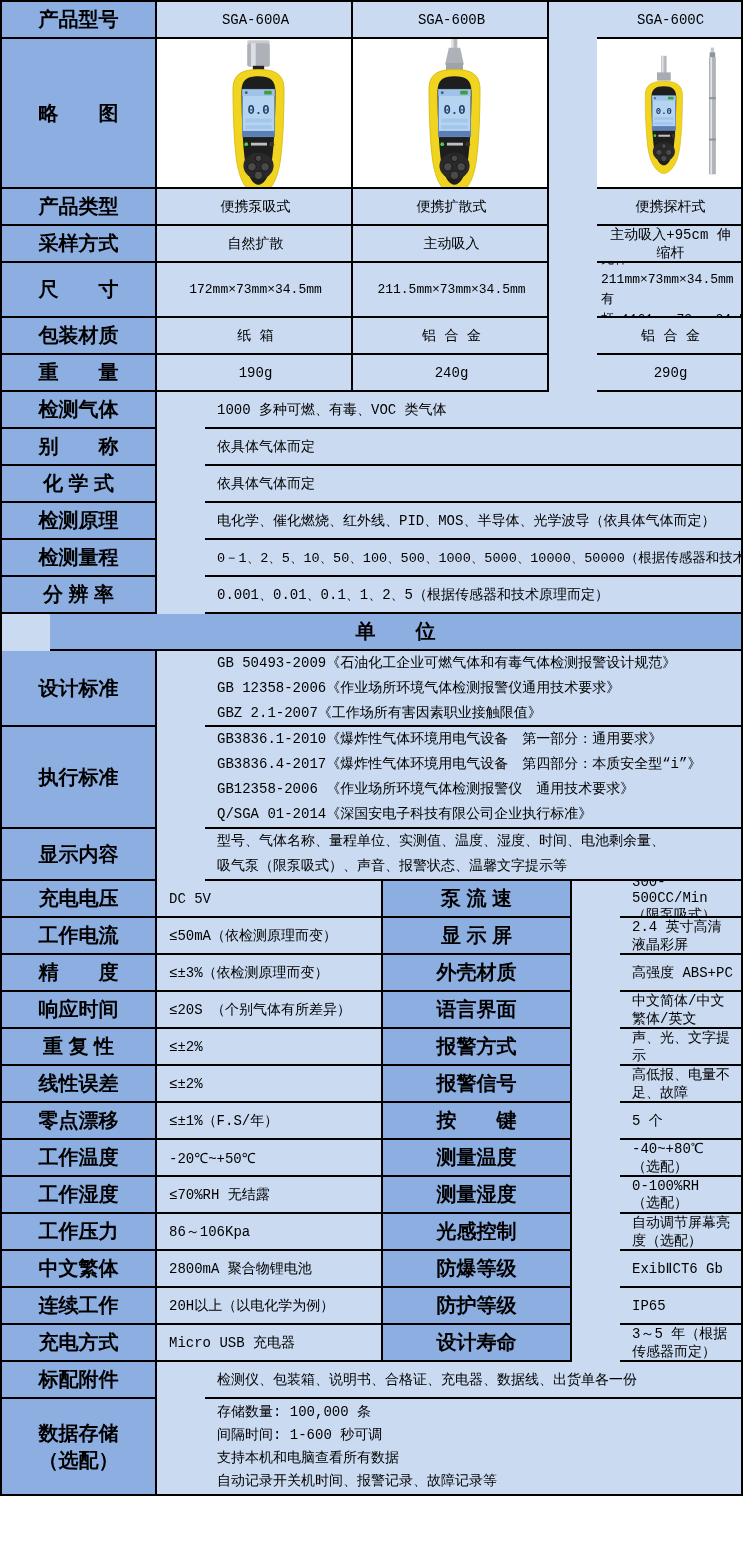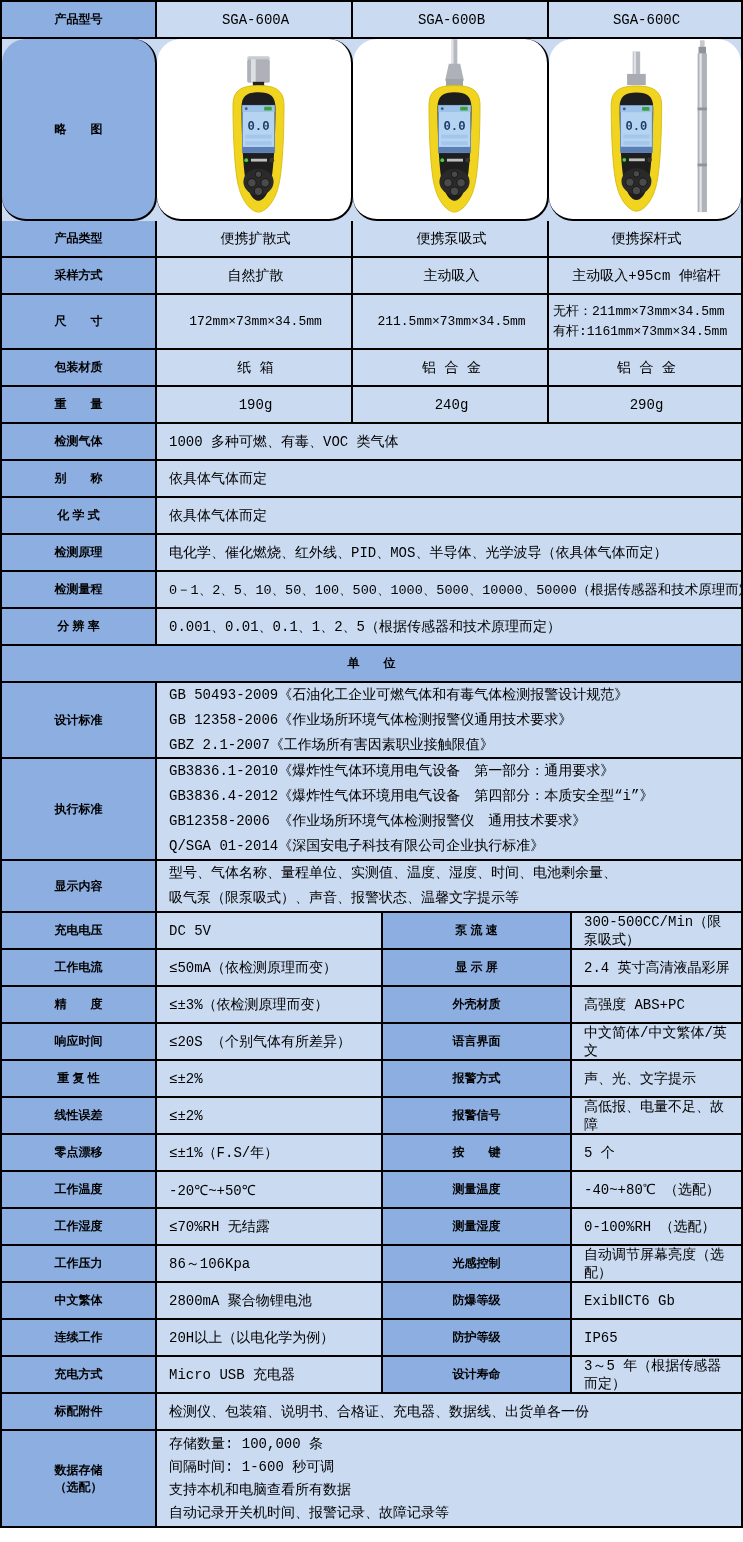--- a/index.html
+++ b/index.html
@@ -6,46 +6,46 @@
   body { background:#fff; font-family:"Liberation Sans", sans-serif; }
   .spec-table {
     width:743px; border:2px solid #000; background:#C9DAF1;
   }
   .tr { display:flex; }
   .td {
     border-right:2px solid #000; border-bottom:2px solid #000;
     display:flex; align-items:center; overflow:hidden;
     background:#C9DAF1; color:#000;
   }
-  .td:last-child { border-right:none; flex:1; }
+  .td:last-child { border-right:none; flex:1;margin-left:48px; }
   .tr:last-child .td { border-bottom:none; }
   .lbl {
     background:#8CAEE0; justify-content:center; text-align:center;
-    font-weight:bold; font-size:12px;
+    font-weight:bold; font-size:20px;
     font-family:"Liberation Sans", sans-serif;
     flex-direction:column;
   }
   .val {
     font-family:"Liberation Mono","DejaVu Sans Mono", monospace;
     font-size:14px; padding-left:12px; padding-right:6px;
   }
   .center { justify-content:center; text-align:center; padding-left:9px; }
   .white { background:#fff; }
   .multiline { flex-direction:column; align-items:flex-start; justify-content:center; }
   .multiline div { line-height:25px; }
   .fs13 { font-size:13px; }
   .fs135 { font-size:13.5px; white-space:nowrap; }
   
   .c-label { width:155px; }
   .c-prod  { width:196px; }
   .c-v1 { width:226px; }
   .c-l2 { width:189px; }
   
   .r-head   .td { height:37px; }
-  .r-sketch .td { height:182px;border-radius:24px; }
+  .r-sketch .td { height:150px; }
   .r-37     .td { height:37px; }
   .r-dim    .td { height:55px; }
   .r-design .td { height:76px; }
   .r-exec   .td { height:102px; }
   .r-disp   .td { height:52px; }
   .r-stor   .td { height:95px; }
   .dimC { flex-direction:column; align-items:flex-start; justify-content:center; }
   .dimC div { line-height:20px; }
 </style>
 </head>
@@ -146,22 +146,22 @@
           <rect x="151.5" y="22" width="2.5" height="170" fill="#E2E4E7"></rect>
           <rect x="149.5" y="80" width="10" height="3" fill="#8F9499"></rect>
           <rect x="149.5" y="140" width="10" height="3" fill="#8F9499"></rect>
         </g>
       </svg>
     </div>
   </div>
 
   <div class="tr r-37">
     <div class="td lbl c-label">产品类型</div>
+    <div class="td val center c-prod">便携泵吸式</div>
     <div class="td val center c-prod">便携扩散式</div>
-    <div class="td val center c-prod">便携泵吸式</div>
     <div class="td val center c-prod">便携探杆式</div>
   </div>
 
   <div class="tr r-37">
     <div class="td lbl c-label">采样方式</div>
     <div class="td val center c-prod">自然扩散</div>
     <div class="td val center c-prod">主动吸入</div>
     <div class="td val center c-prod">主动吸入+95cm 伸缩杆</div>
   </div>
 
@@ -223,21 +223,21 @@
       <div>GB 50493-2009《石油化工企业可燃气体和有毒气体检测报警设计规范》</div>
       <div>GB 12358-2006《作业场所环境气体检测报警仪通用技术要求》</div>
       <div>GBZ 2.1-2007《工作场所有害因素职业接触限值》</div>
     </div>
   </div>
 
   <div class="tr r-exec">
     <div class="td lbl c-label">执行标准</div>
     <div class="td val multiline">
       <div>GB3836.1-2010《爆炸性气体环境用电气设备　第一部分：通用要求》</div>
-      <div>GB3836.4-2012《爆炸性气体环境用电气设备　第四部分：本质安全型“i”》</div>
+      <div>GB3836.4-2017《爆炸性气体环境用电气设备　第四部分：本质安全型“i”》</div>
       <div>GB12358-2006 《作业场所环境气体检测报警仪　通用技术要求》</div>
       <div>Q/SGA 01-2014《深国安电子科技有限公司企业执行标准》</div>
     </div>
   </div>
 
   <div class="tr r-disp">
     <div class="td lbl c-label">显示内容</div>
     <div class="td val multiline">
       <div>型号、气体名称、量程单位、实测值、温度、湿度、时间、电池剩余量、</div>
       <div>吸气泵（限泵吸式）、声音、报警状态、温馨文字提示等</div>

